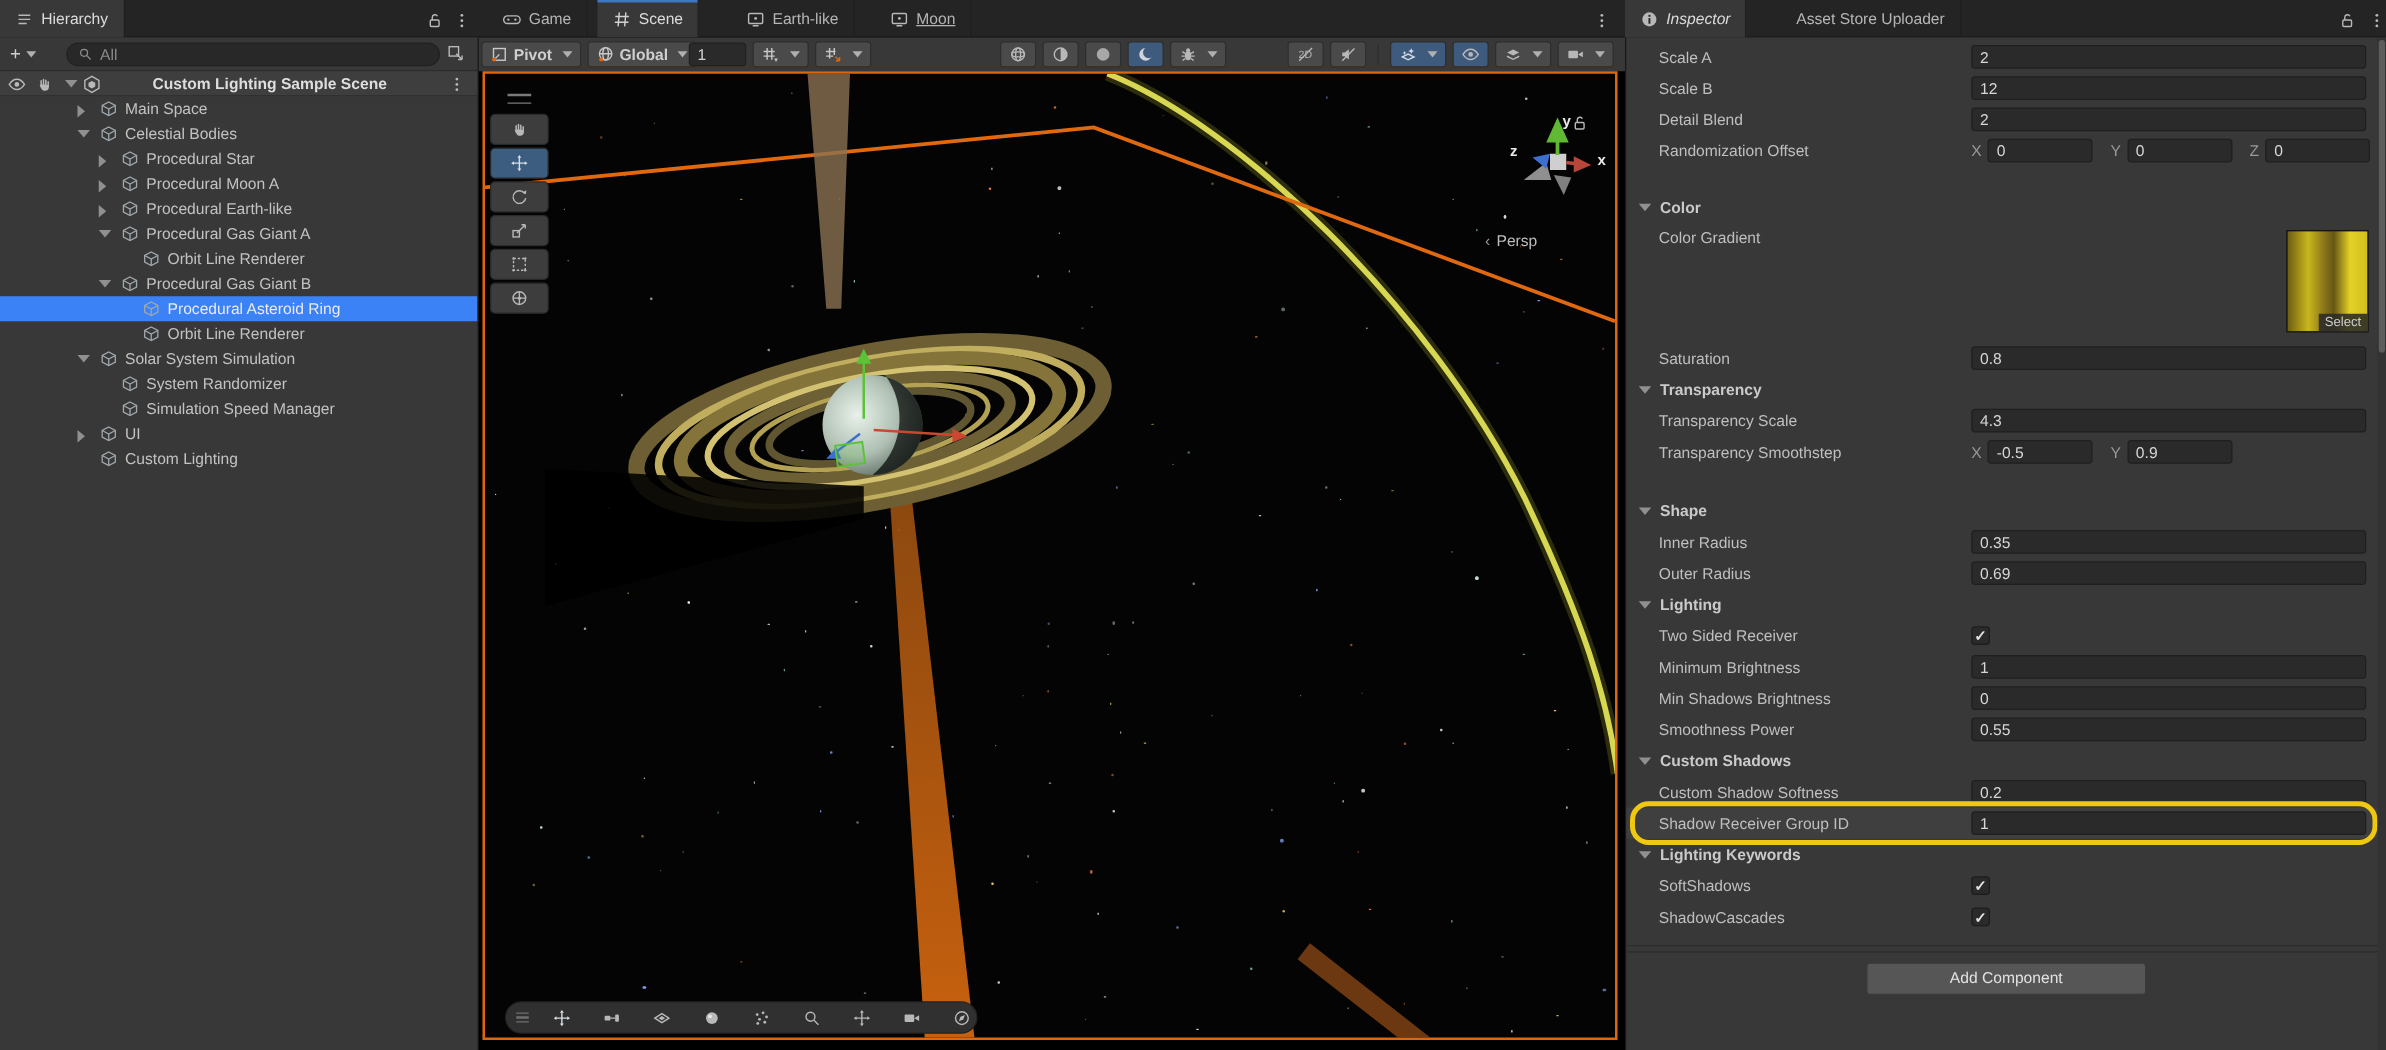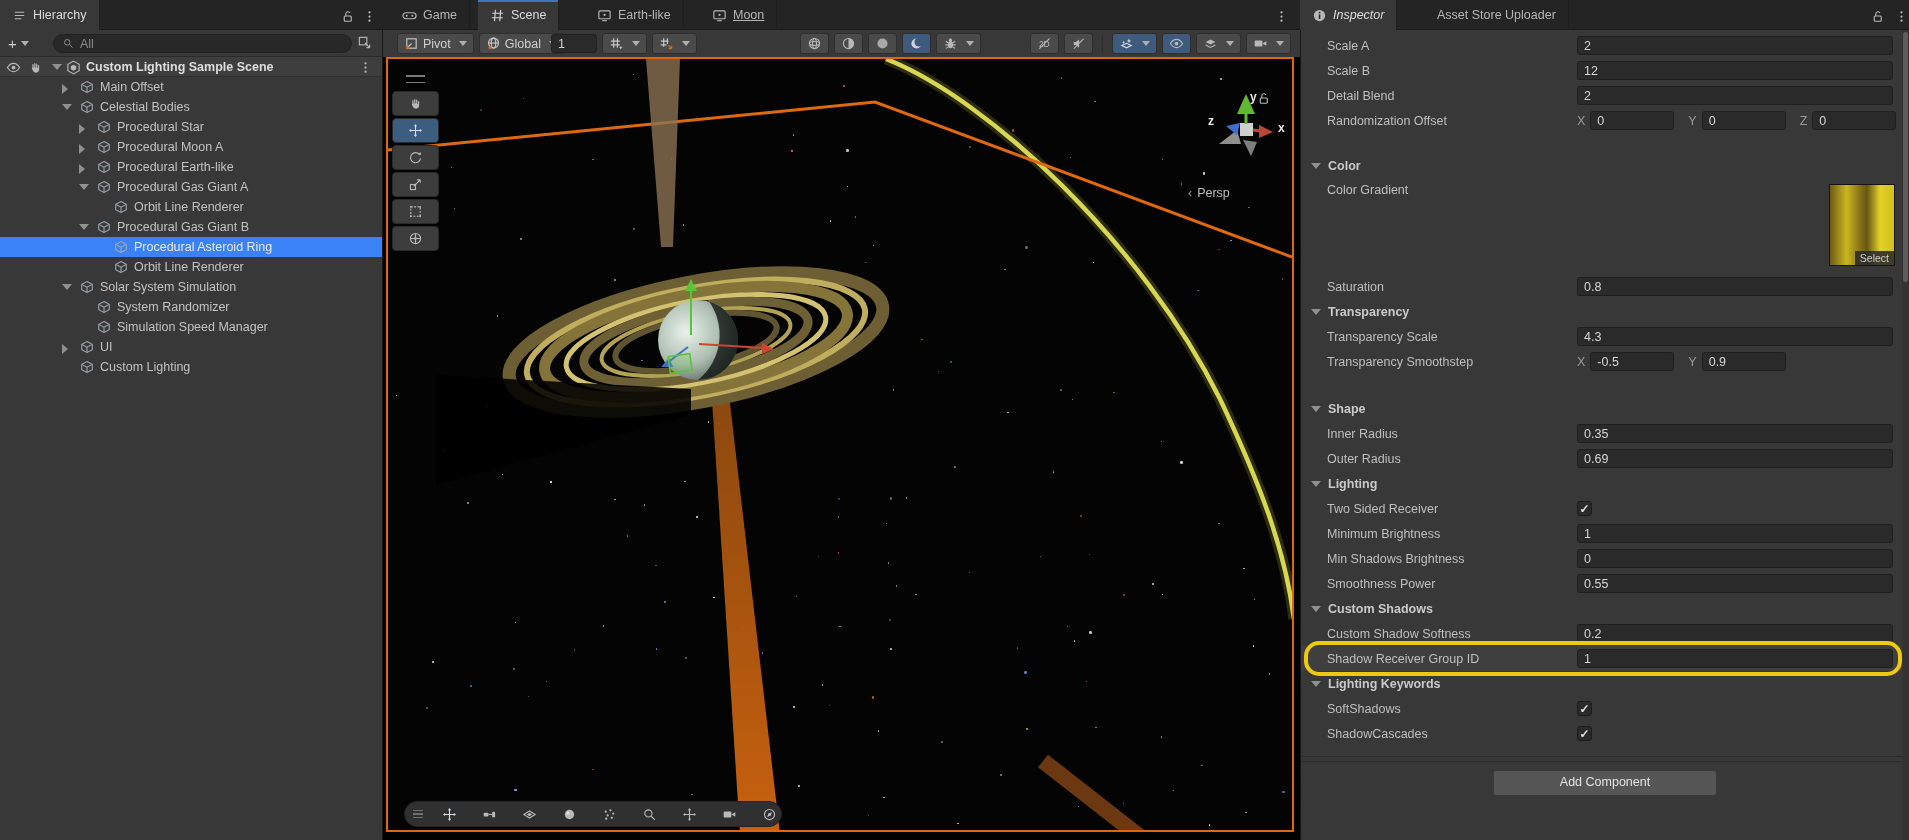--- a/index.html
+++ b/index.html
@@ -21,21 +21,21 @@
   .fold.open{border-left:5px solid transparent;border-right:5px solid transparent;border-top:6px solid #909090;}
   .fold.closed{border-top:5px solid transparent;border-bottom:5px solid transparent;border-left:6px solid #909090;}
 
   
   .hierarchy{position:absolute;left:0;top:30px;width:383px;bottom:0;background:#383838;border-right:1px solid #191919;overflow:hidden;}
   .h-toolbar{position:relative;height:27px;display:flex;align-items:center;border-bottom:1px solid #2b2b2b;}
   .h-plus{margin-left:8px;color:#cfcfcf;font-size:15px;display:flex;align-items:center;}
   .h-search{position:absolute;left:53px;top:4px;width:299px;height:19px;background:#282828;border:1px solid #212121;border-radius:10px;display:flex;align-items:center;padding:0 8px;color:#8a8a8a;gap:5px;}
   .h-picker{position:absolute;left:357px;top:5px;}
   .scene-row{position:relative;height:20px;background:#3e3e3e;display:flex;align-items:center;border-bottom:1px solid #303030;}
-  .scene-row .nm{font-weight:bold;color:#dedede;}
+  .scene-row .nm{font-weight:bold;color:#dedede;margin-left:36px;}
   .tree-row{position:relative;height:20px;display:flex;align-items:center;color:#c2c2c2;white-space:nowrap;}
   .tree-row.selected{background:#3b82f6;color:#eaeaea;}
   .tr-fold{position:absolute;top:7px;}
   .tr-icon{position:absolute;top:3px;}
   .tr-label{position:absolute;top:3px;}
 
   
   .scenepanel{position:absolute;left:383px;top:30px;width:917px;bottom:0;background:#000;}
   .s-toolbar{position:relative;height:27px;background:#383838;}
   .s-group{position:absolute;top:3px;display:flex;align-items:center;gap:5px;}
@@ -232,21 +232,21 @@
     </div>
     <div id="tree">
         <div class="tree-row">
           <span class="fold closed tr-fold" style="left: 62px;"></span>
           <span class="icn tr-icon" style="left: 80px;">
             <svg width="14" height="14" viewBox="0 0 16 16" fill="none" stroke-width="1.2">
               <path d="M8 1.8L14 5v6L8 14.2 2 11V5z" stroke="#9fa8ad"></path>
               <path d="M2 5l6 3.2L14 5M8 8.2v6" stroke="#9fa8ad"></path>
             </svg>
           </span>
-          <span class="tr-label" style="left: 100px;">Main Offset</span>
+          <span class="tr-label" style="left: 100px;">Main Space</span>
         </div>
         <div class="tree-row">
           <span class="fold open tr-fold" style="left: 62px;"></span>
           <span class="icn tr-icon" style="left: 80px;">
             <svg width="14" height="14" viewBox="0 0 16 16" fill="none" stroke-width="1.2">
               <path d="M8 1.8L14 5v6L8 14.2 2 11V5z" stroke="#9fa8ad"></path>
               <path d="M2 5l6 3.2L14 5M8 8.2v6" stroke="#9fa8ad"></path>
             </svg>
           </span>
           <span class="tr-label" style="left: 100px;">Celestial Bodies</span>
@@ -373,21 +373,21 @@
               <path d="M2 5l6 3.2L14 5M8 8.2v6" stroke="#9fa8ad"></path>
             </svg>
           </span>
           <span class="tr-label" style="left: 100px;">Custom Lighting</span>
         </div>
       </div>
   </div>
 
   <div class="scenepanel">
     <div class="s-toolbar">
-      <div class="s-group" style="left:14px;" id="tb-left">
+      <div class="s-group" style="left:2px;font-weight:bold;" id="tb-left">
           <div class="tbtn">
             <span class="icn">
               <svg width="15" height="15" viewBox="0 0 16 16" fill="none" stroke-width="1.2">
                 <rect x="3" y="3" width="10" height="10" stroke="#c8c8c8"></rect>
                 <path d="M3.5 12.5L8 8" stroke="#c8c8c8"></path>
                 <circle cx="3.6" cy="12.4" r="1.7" fill="#e0690f"></circle>
               </svg>
             </span>
             <span>Pivot</span>
             <span class="caret"></span>

